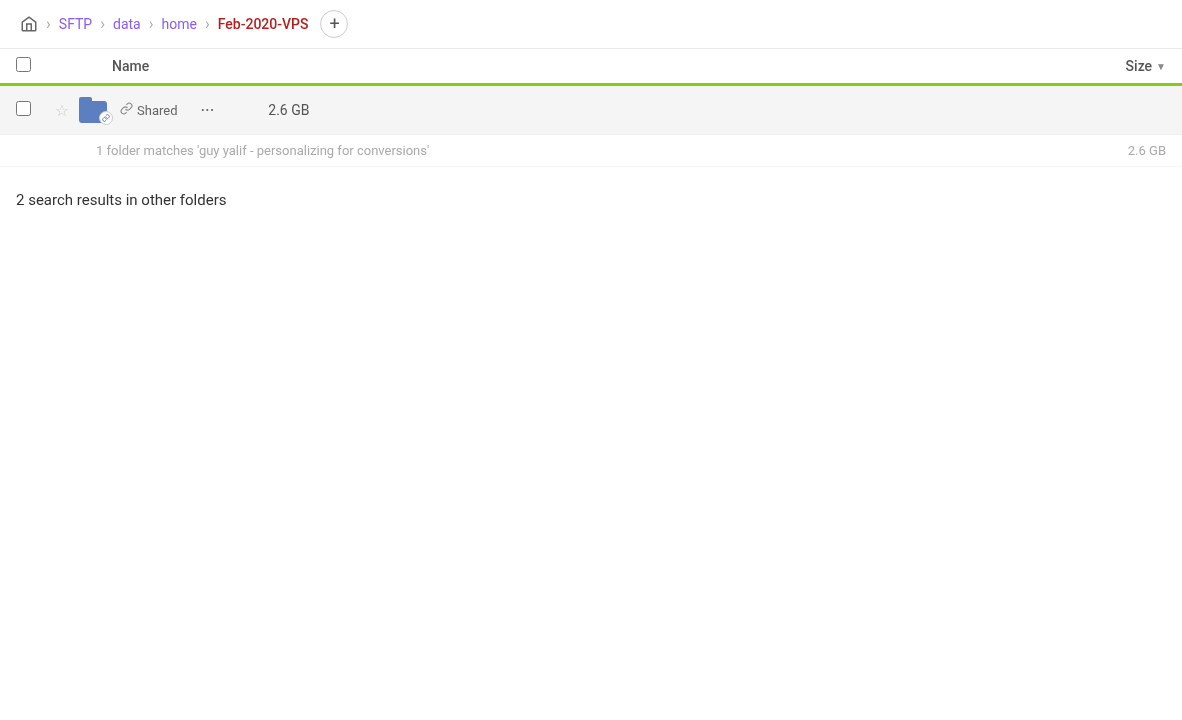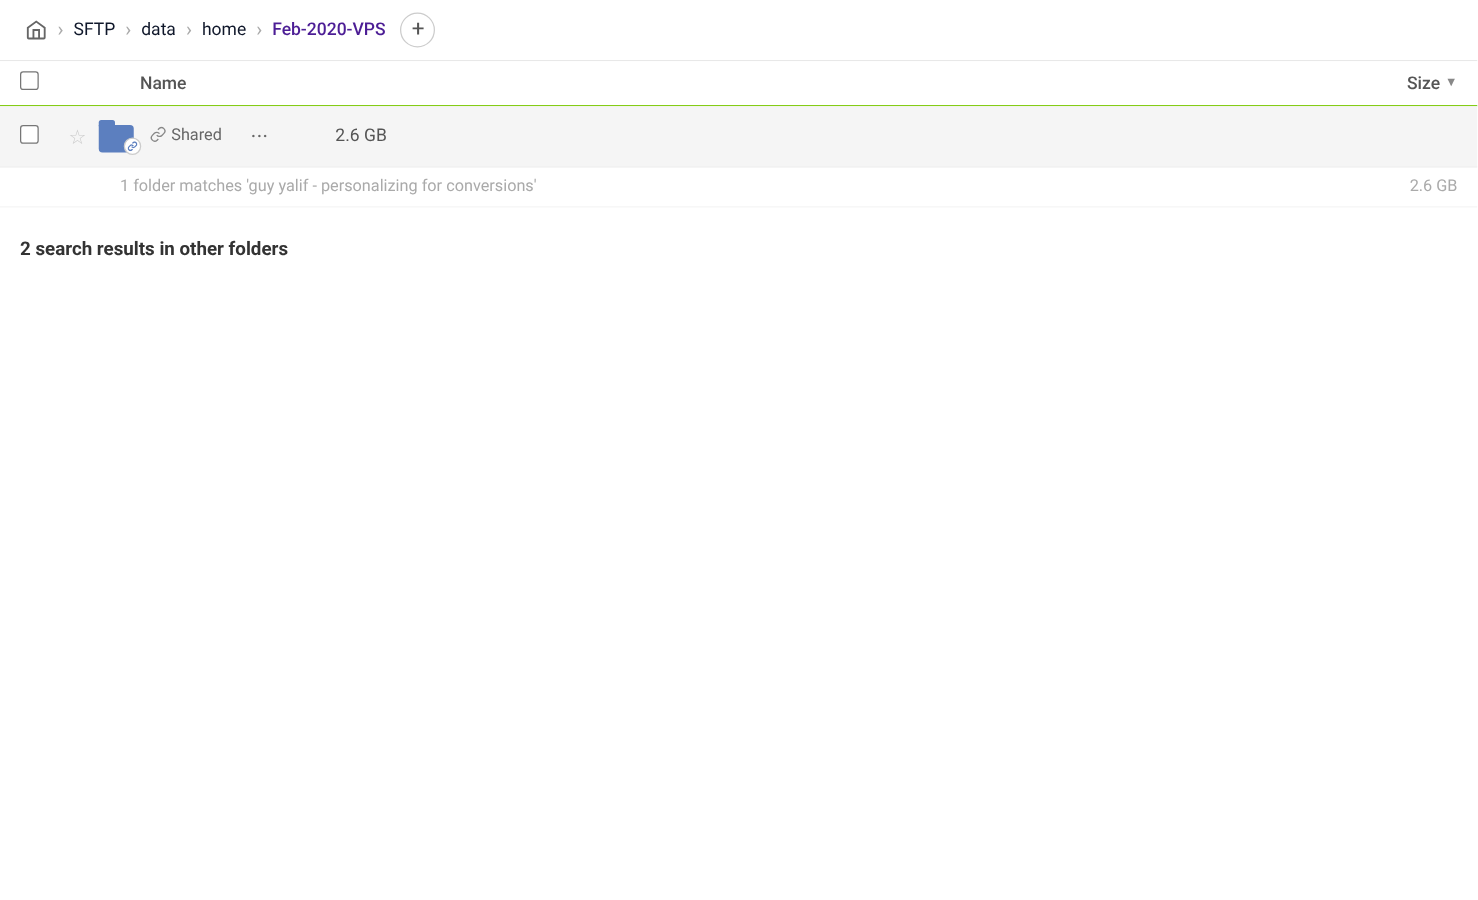--- a/index.html
+++ b/index.html
@@ -26,28 +26,28 @@
       cursor: pointer;
       color: #555;
       padding: 4px;
     }
     .breadcrumb-sep {
       color: #aaa;
       font-size: 16px;
       line-height: 1;
     }
     .breadcrumb-item {
-      color: #0f172a;
+      color: #8b5cf6;
       cursor: pointer;
       padding: 2px 4px;
       border-radius: 3px;
       font-size: 14px;
     }
     .breadcrumb-item.active {
-      color: #4c1d95;
+      color: #b91c1c;
       font-weight: 500;
     }
     .breadcrumb-add {
       display: flex;
       align-items: center;
       justify-content: center;
       width: 28px;
       height: 28px;
       border: 1.5px solid #ccc;
       border-radius: 50%;
@@ -56,21 +56,21 @@
       font-size: 18px;
       line-height: 1;
       margin-left: 4px;
     }
 
     
     .table-header {
       display: flex;
       align-items: center;
       padding: 8px 16px;
-      border-bottom: 1px solid #84cc16;
+      border-bottom: 3px solid #84cc16;
       background: #fff;
     }
     .col-checkbox {
       width: 32px;
       flex-shrink: 0;
     }
     .col-star {
       width: 28px;
       flex-shrink: 0;
     }
@@ -177,21 +177,21 @@
     }
 
     .file-name-cell {
       flex: 1;
       font-size: 14px;
       color: #333;
     }
 
     .shared-badge {
       display: flex;
-      align-items: flex-start;
+      align-items: center;
       gap: 4px;
       color: #666;
       font-size: 13px;
       padding: 2px 8px;
       border-radius: 3px;
       margin-right: 8px;
     }
     .shared-badge .link-icon {
       font-size: 13px;
       color: #888;
@@ -229,21 +229,21 @@
     .match-info-size {
       margin-left: auto;
       color: #aaa;
       font-size: 13px;
     }
 
     
     .other-folders-heading {
       padding: 24px 16px 12px 16px;
       font-size: 15px;
-      font-weight: 700;
+      font-weight: 400;
       color: #333;
     }
 
     input[type="checkbox"] {
       width: 15px;
       height: 15px;
       cursor: pointer;
     }
   </style>
 </head>

